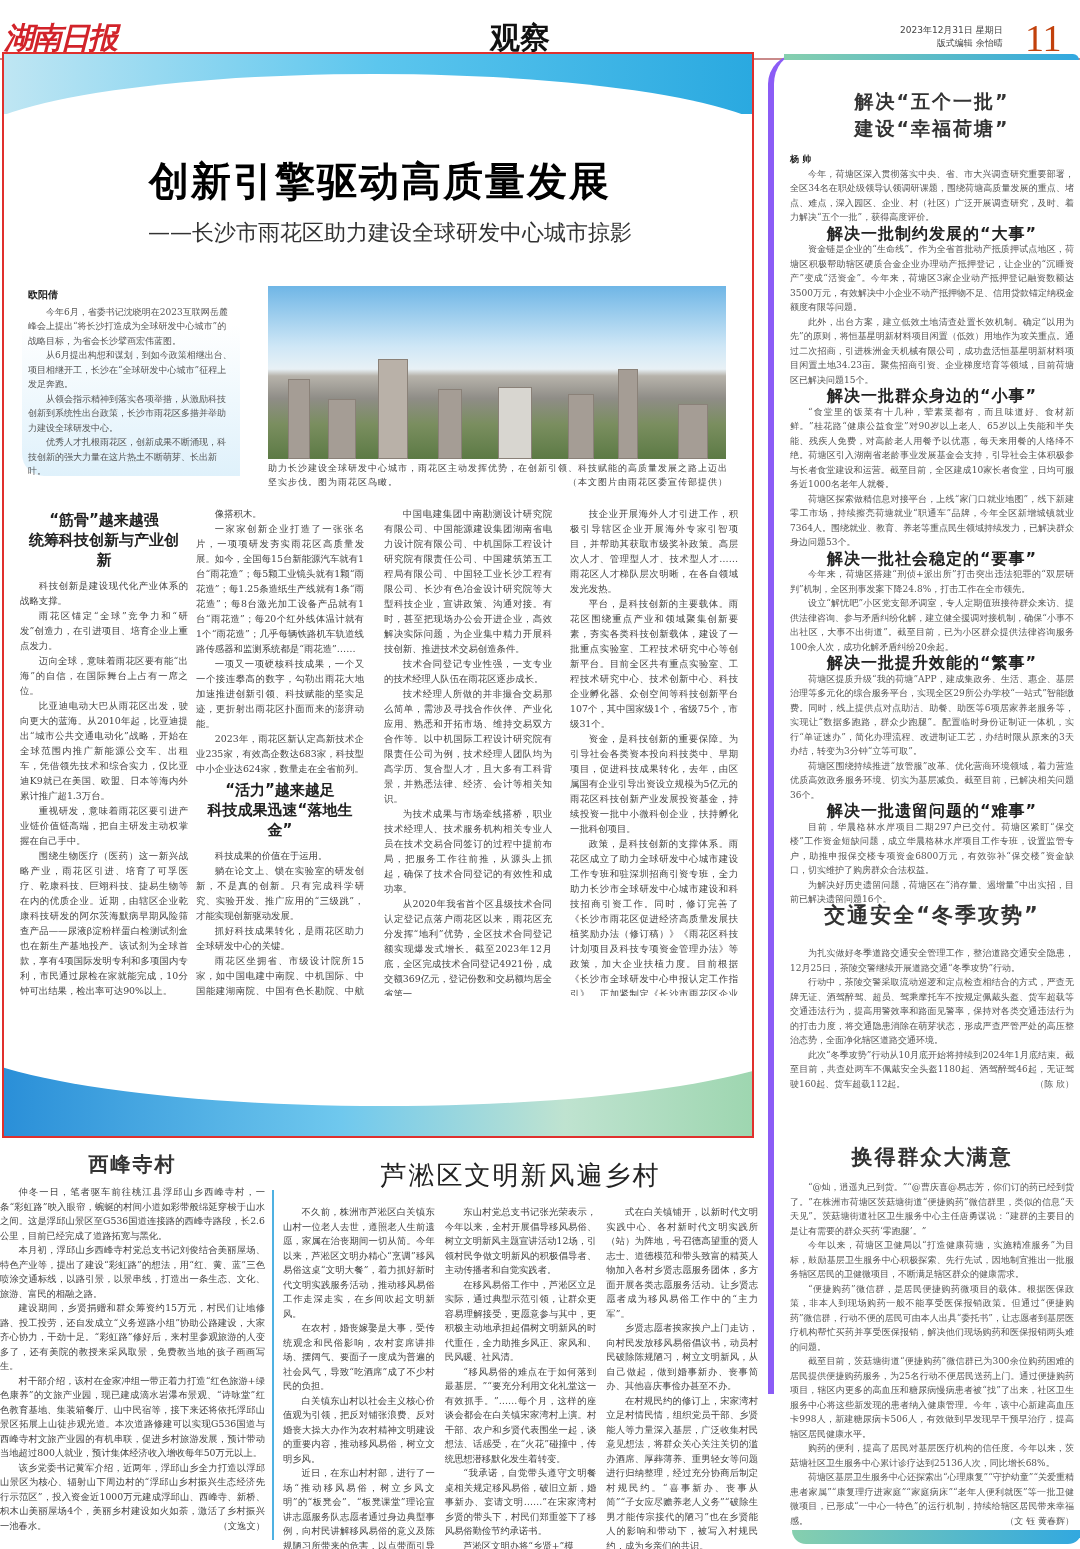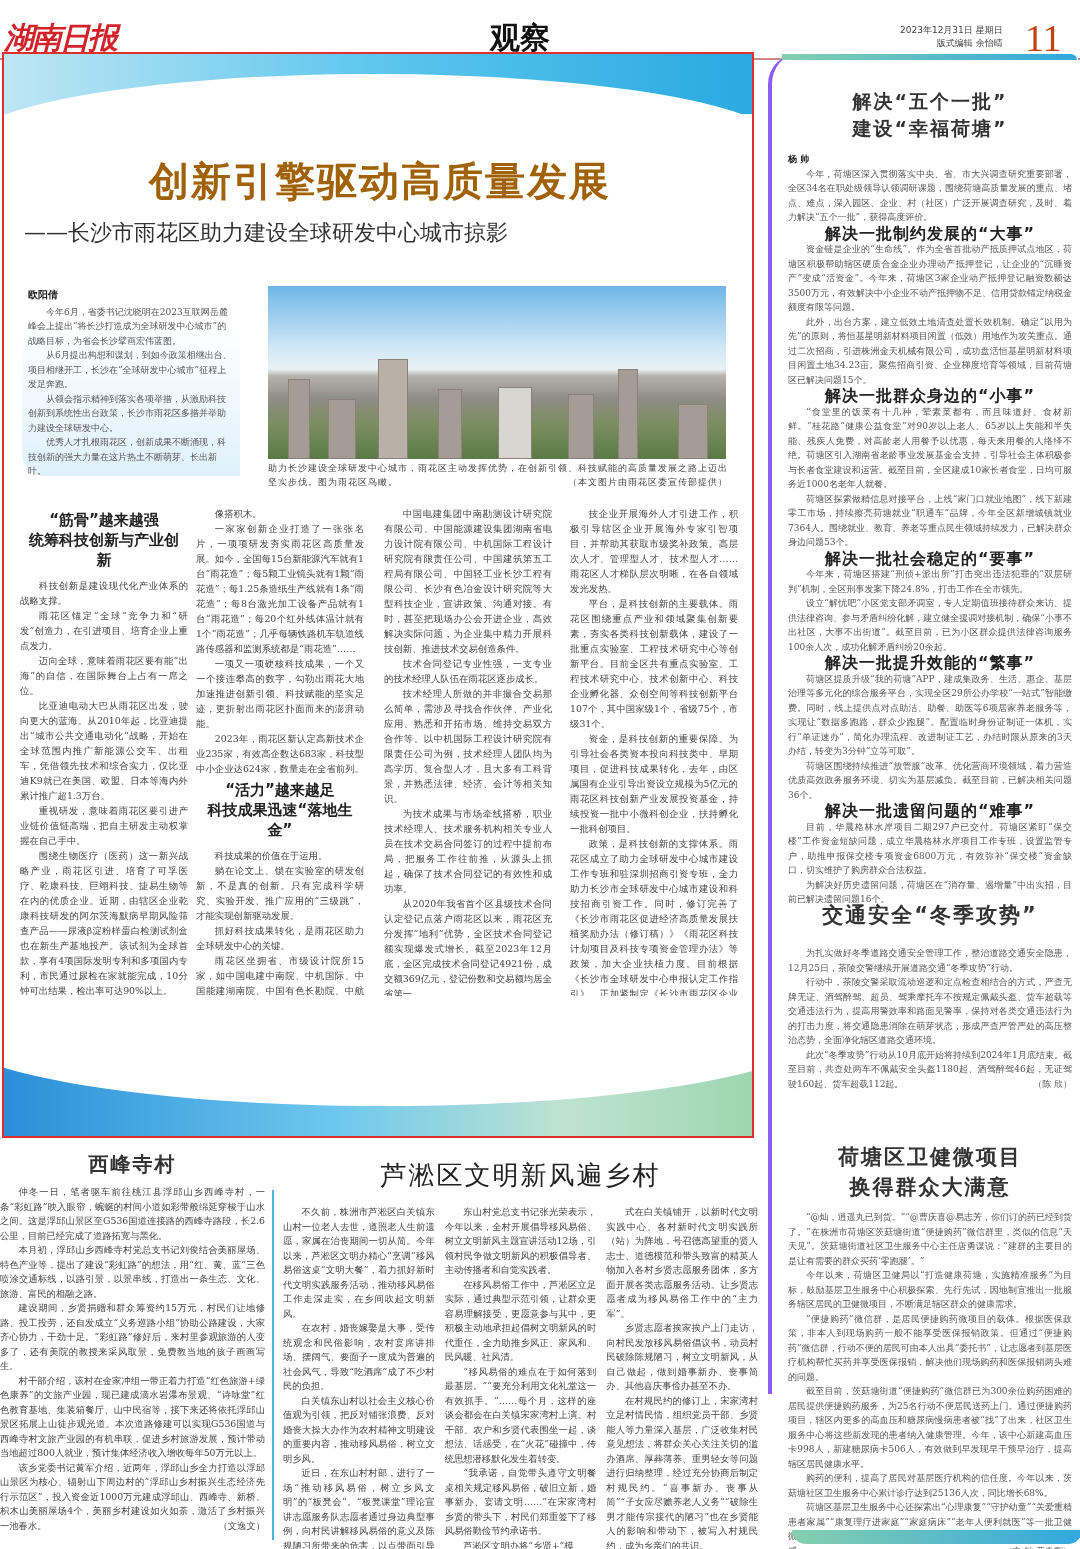--- a/index.html
+++ b/index.html
@@ -7,37 +7,37 @@
 .masthead{position:absolute;left:0;top:16px;width:1080px;height:44px;border-bottom:2px solid #c98a8a}
 .logo{position:absolute;left:4px;top:2px;font-size:30px;color:#d2232a;font-style:italic;font-weight:bold;letter-spacing:-2px;font-family:"DejaVu Serif",serif}
 .section{position:absolute;left:490px;top:2px;font-size:30px;font-weight:bold;color:#111;font-family:"DejaVu Sans",sans-serif}
 .dateline{position:absolute;left:900px;top:8px;font-size:9px;color:#444;text-align:right;line-height:13px;font-family:"DejaVu Sans",sans-serif}
 .pageno{position:absolute;left:1025px;top:0;font-size:38px;color:#c2410c;font-family:"Liberation Serif",serif}
 
 
 .feature{position:absolute;left:2px;top:52px;width:752px;height:1086px;border:2px solid #e0302d;overflow:hidden}
 .wave-top{position:absolute;left:0;top:0;width:100%;height:60px;background:linear-gradient(90deg,#bfe6f3,#5cc6ee,#2aa9e0)}
 .wave-top:after{content:"";position:absolute;left:-40px;top:20px;width:820px;height:120px;background:#fff;border-radius:50% 50% 0 0/60% 60% 0 0}
-.f-title{position:absolute;left:0;top:100px;width:752px;text-align:center;font-size:40px;font-weight:bold;color:#a16207;font-family:"DejaVu Sans",sans-serif;letter-spacing:2px}
-.f-sub{position:absolute;left:0;top:164px;width:752px;font-size:22px;color:#333;padding-left:20px}
+.f-title{position:absolute;left:0;top:100px;width:752px;text-align:center;font-size:40px;font-weight:bold;color:#000000;font-family:"DejaVu Sans",sans-serif;letter-spacing:2px}
+.f-sub{position:absolute;left:0;top:164px;width:752px;text-align:center;font-size:22px;color:#333;padding-left:20px}
 .lede{position:absolute;left:18px;top:232px;width:218px;height:190px;background:linear-gradient(180deg,#fff 20%,#dff1fb);border-radius:0 0 0 22px;padding:2px 6px;font-size:9px;line-height:14.5px;color:#555}
 .lede .author{font-weight:bold;font-size:10px;color:#222;margin-bottom:2px}
 .lede p{text-indent:2em}
 .photo{position:absolute;left:264px;top:232px;width:458px;height:173px;background:linear-gradient(180deg,#6fb6e6 0%,#cfe7f6 35%,#e8f1f6 48%,#b7b3ab 52%,#8f8d87 65%,#7a8e5f 80%,#5c7a45 100%);overflow:hidden}
 .photo .bld{position:absolute;bottom:0;background:#a59d95;border:1px solid #8a8178}
 .caption{position:absolute;left:264px;top:407px;width:460px;font-size:9px;line-height:14px;color:#444;letter-spacing:1px}
 .caption .credit{float:right}
 .cols{position:absolute;top:452px;font-size:9.4px;line-height:15px;color:#444;text-align:justify}
 .cols p{text-indent:2em}
 .cols h3{text-align:center;font-size:15px;line-height:20px;color:#222;font-family:"DejaVu Sans",sans-serif;font-weight:bold;margin:4px 2px 8px}
 .wave-bot{position:absolute;left:0;bottom:0;width:100%;height:90px;background:linear-gradient(90deg,#2a8fd8,#6fc8ee 45%,#bfe3d0 75%,#9ed6b0)}
 .wave-bot:before{content:"";position:absolute;left:-60px;top:-50px;width:880px;height:110px;background:#fff;border-radius:0 0 50% 50%/0 0 70% 70%}
 
 
-.side{position:absolute;left:768px;top:54px;width:310px;height:1340px;border-left:4px solid #8b5cf6;border-radius:30px 0 0 0;background:#fff}
+.side{position:absolute;left:768px;top:54px;width:310px;height:1340px;border-left:6px solid #8b5cf6;border-radius:30px 0 0 0;background:#fff}
 .side-top{position:absolute;left:10px;top:0;width:295px;height:6px;background:linear-gradient(90deg,#86cfae,#31a8e0);border-radius:0 6px 0 0}
 .s-title{text-align:center;font-family:"DejaVu Sans",sans-serif;font-weight:bold;color:#333;letter-spacing:2px}
 .s-body{font-size:9px;line-height:14.5px;color:#555;text-align:justify}
 .s-body p{text-indent:2em}
 .s-body h4{text-align:center;font-family:"DejaVu Sans",sans-serif;font-size:16px;color:#222;margin:2px 0 1px;letter-spacing:1px}
 .blk{position:absolute;left:16px;width:284px}
 .byline{font-size:9px;font-weight:bold;color:#222}
 .sign{float:right}
 
 
@@ -170,21 +170,20 @@
       </div>
     <div class="s-body" style="margin-top:16px">
       <p>为扎实做好冬季道路交通安全管理工作，整治道路交通安全隐患，12月25日，茶陵交警继续开展道路交通“冬季攻势”行动。</p>
         <p>行动中，茶陵交警采取流动巡逻和定点检查相结合的方式，严查无牌无证、酒驾醉驾、超员、驾乘摩托车不按规定佩戴头盔、货车超载等交通违法行为，提高用警效率和路面见警率，保持对各类交通违法行为的打击力度，将交通隐患消除在萌芽状态，形成严查严管严处的高压整治态势，全面净化辖区道路交通环境。</p>
       <p><span>此次“冬季攻势”行动从10月底开始将持续到2024年1月底结束。截至目前，共查处两车不佩戴安全头盔1180起、酒驾醉驾46起，无证驾驶160起、货车超载112起。</span><span class="sign">（陈 欣）</span></p>
     </div>
   </div>
 
   <div class="blk" style="top:1088px">
     <div class="s-title" style="font-size:21px;line-height:30px">
-        <div>荷塘区卫健微项目</div>
         <div>换得群众大满意</div>
       </div>
     <div class="s-body" style="margin-top:8px">
       <p>“@灿，逍遥丸已到货。”“@曹庆喜@易志芳，你们订的药已经到货了。”在株洲市荷塘区茨菇塘街道“便捷购药”微信群里，类似的信息“天天见”。茨菇塘街道社区卫生服务中心主任唐勇谋说：“建群的主要目的是让有需要的群众买药‘零跑腿’。”</p>
         <p>今年以来，荷塘区卫健局以“打造健康荷塘，实施精准服务”为目标，鼓励基层卫生服务中心积极探索、先行先试，因地制宜推出一批服务辖区居民的卫健微项目，不断满足辖区群众的健康需求。</p>
         <p>“便捷购药”微信群，是居民便捷购药微项目的载体。根据医保政策，非本人到现场购药一般不能享受医保报销政策。但通过“便捷购药”微信群，行动不便的居民可由本人出具“委托书”，让志愿者到基层医疗机构帮忙买药并享受医保报销，解决他们现场购药和医保报销两头难的问题。</p>
         <p>截至目前，茨菇塘街道“便捷购药”微信群已为300余位购药困难的居民提供便捷购药服务，为25名行动不便居民送药上门。通过便捷购药项目，辖区内更多的高血压和糖尿病慢病患者被“找”了出来，社区卫生服务中心将这些新发现的患者纳入健康管理。今年，该中心新建高血压卡998人，新建糖尿病卡506人，有效做到早发现早干预早治疗，提高辖区居民健康水平。</p>
         <p>购药的便利，提高了居民对基层医疗机构的信任度。今年以来，茨菇塘社区卫生服务中心累计诊疗达到25136人次，同比增长68%。</p>
       <p><span>荷塘区基层卫生服务中心还探索出“心理康复”“守护幼童”“关爱重精患者家属”“康复理疗进家庭”“家庭病床”“老年人便利就医”等一批卫健微项目，已形成“一中心一特色”的运行机制，持续给辖区居民带来幸福感。</span><span class="sign">（文 钰 黄春辉）</span></p>
     </div>

